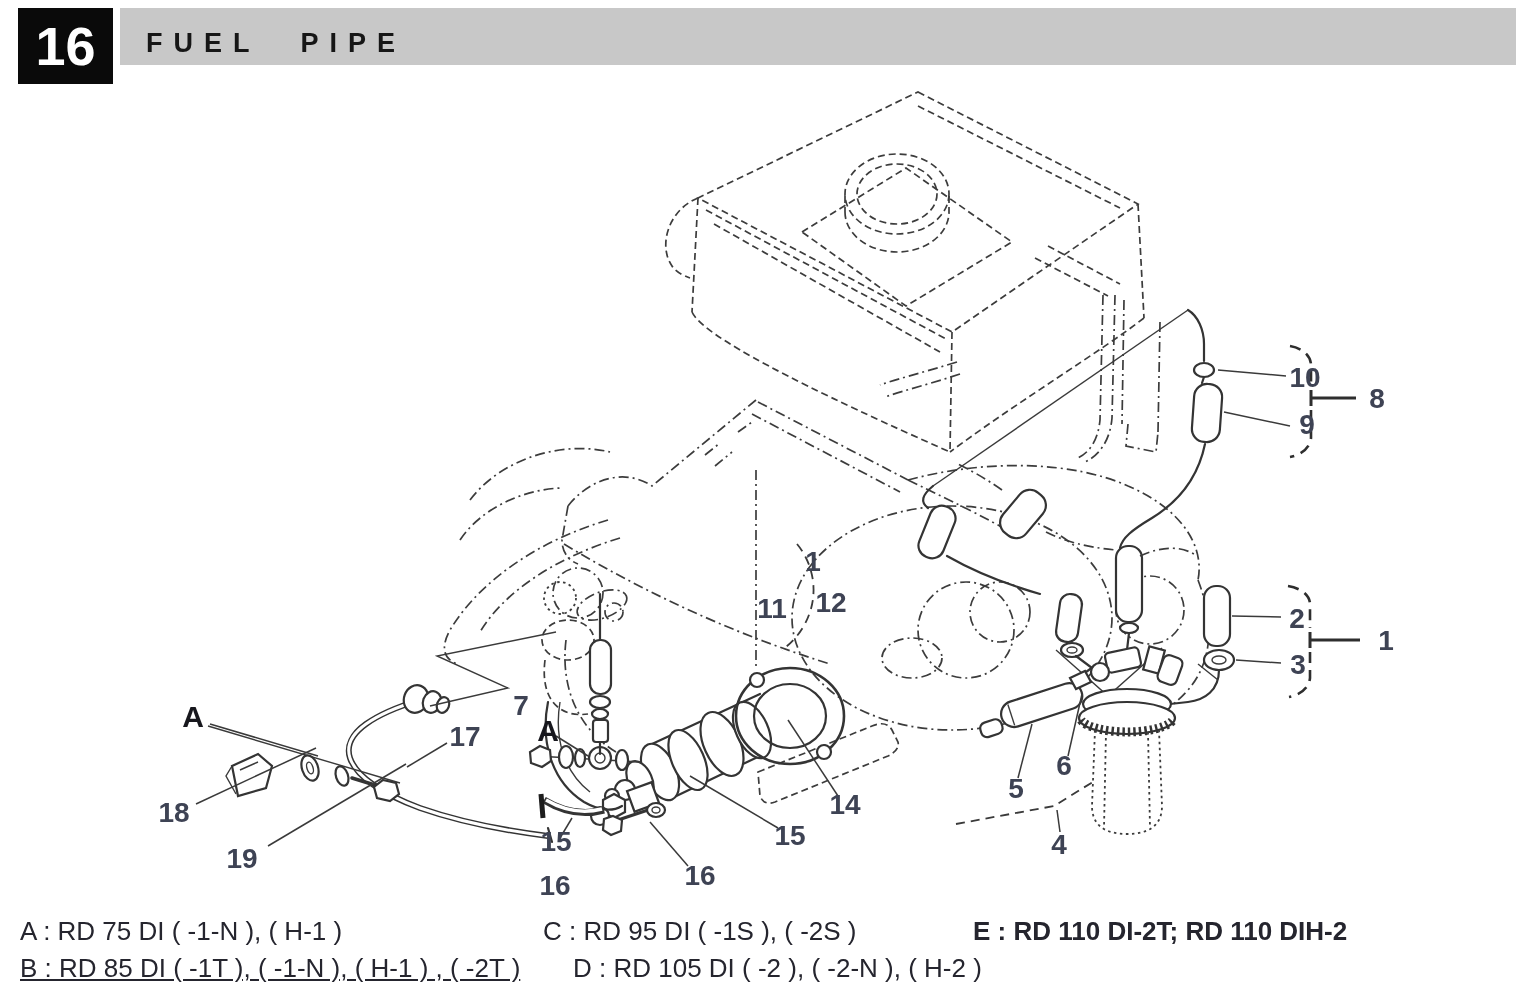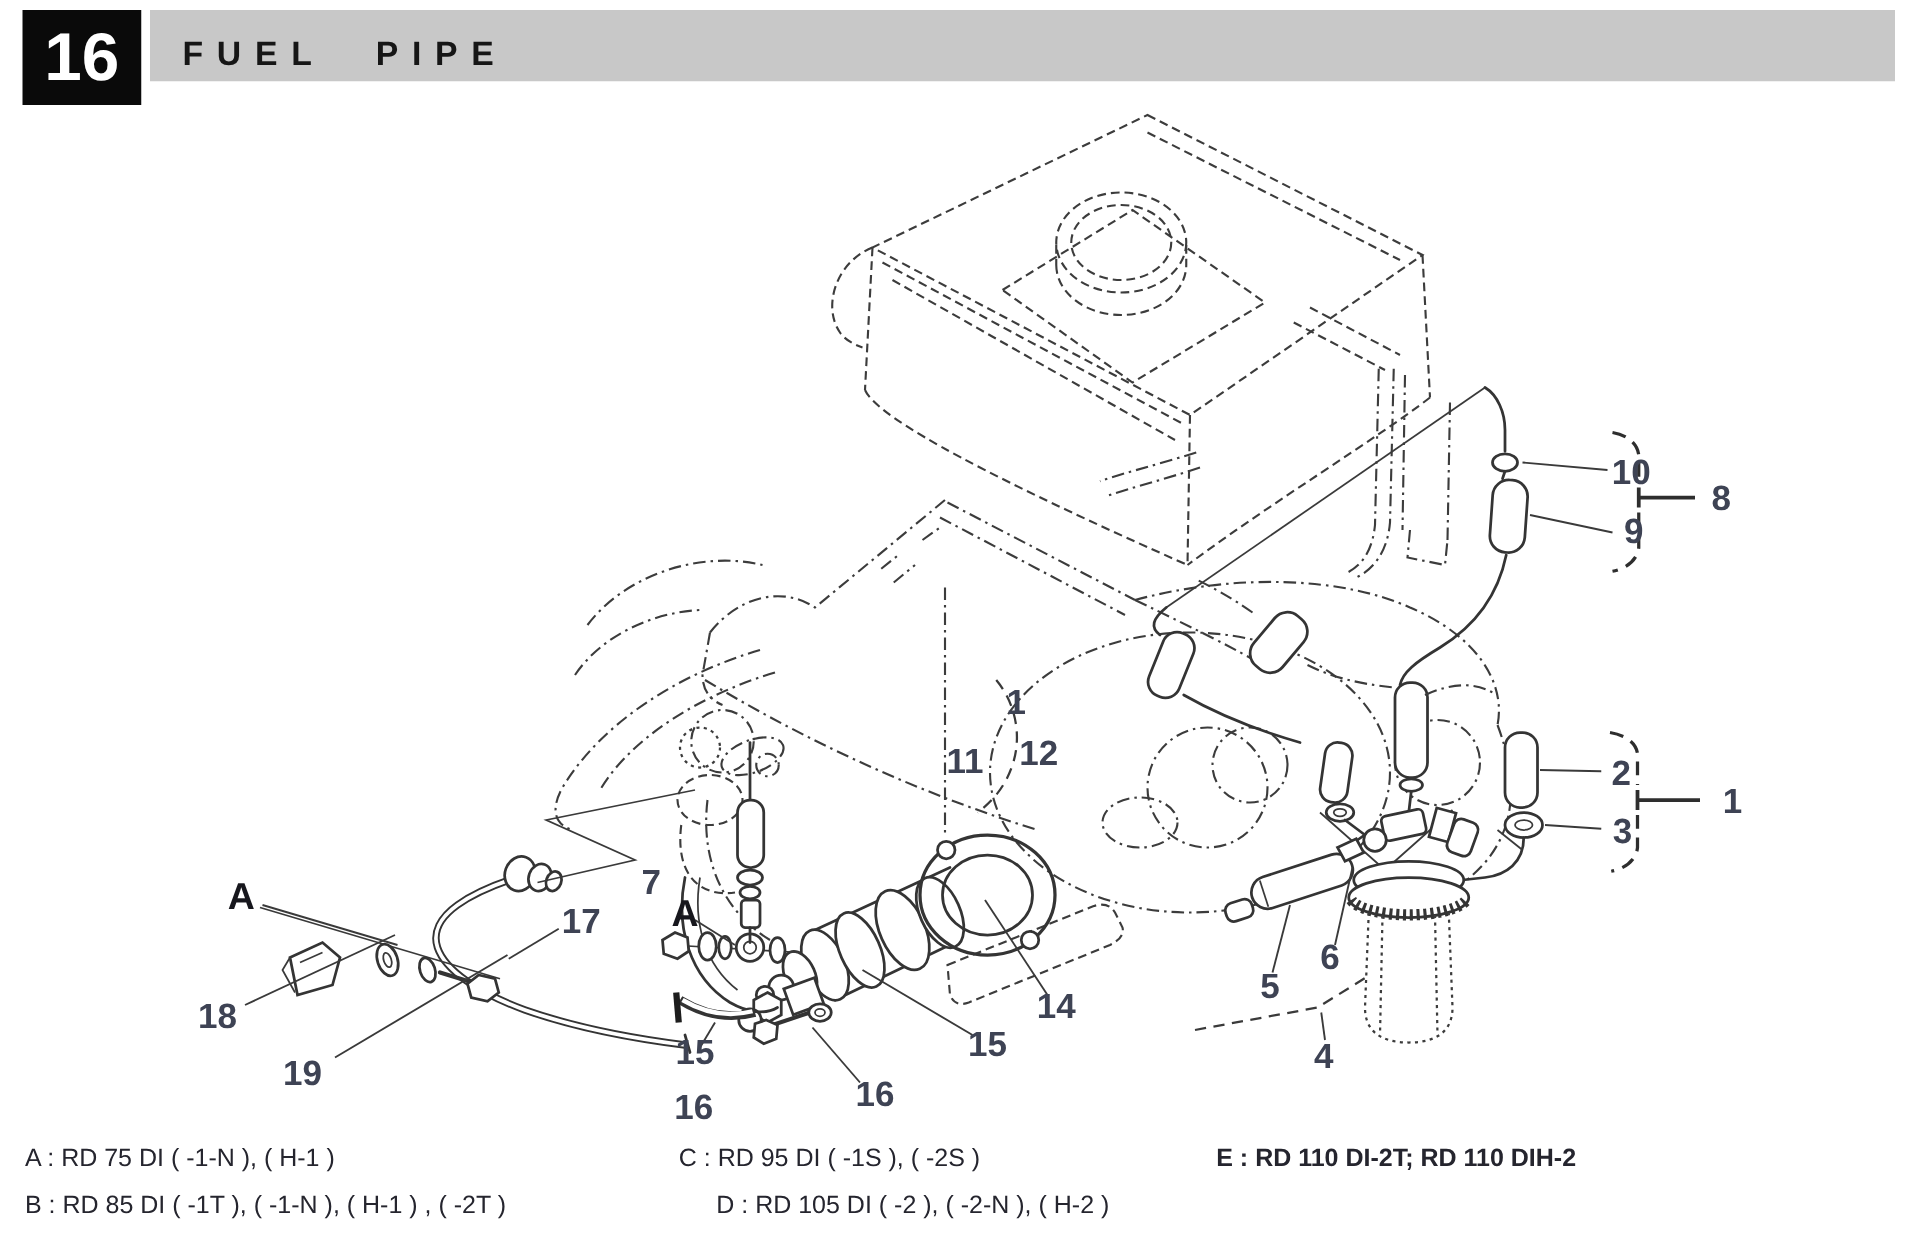--- a/index.html
+++ b/index.html
@@ -27,23 +27,23 @@
   .sldw {fill:#ffffff;stroke:#343434;stroke-width:2.2;}
   .thin {fill:none;stroke:#3a3a3a;stroke-width:1.4;}
   .dotl {fill:none;stroke:#3c3c3c;stroke-width:1.8;stroke-dasharray:2.5 3.5;}
   .brace{fill:none;stroke:#2e2e2e;stroke-width:2.6;stroke-dasharray:11 7;}
   .bsolid{fill:none;stroke:#2e2e2e;stroke-width:3;}
   .ldr  {fill:none;stroke:#3a3a3a;stroke-width:1.5;}
   .dashl{fill:none;stroke:#3a3a3a;stroke-width:1.8;stroke-dasharray:9 6;}
   .callout{font-family:"Liberation Sans",sans-serif;font-size:28px;font-weight:bold;
     fill:#3e4354;text-anchor:middle;}
   .callout.bold{fill:#17171d;font-size:30px;}
-  .fn{position:absolute;font-size:20px;color:#25252e;white-space:nowrap;}
+  .fn{position:absolute;font-size:26px;color:#25252e;white-space:nowrap;}
   .fn-a{left:20px;top:916px;}
-  .fn-b{left:20px;top:953px;}
+  .fn-b{left:20px;top:953px;text-decoration:underline;}
   .fn-c{left:543px;top:916px;}
   .fn-d{left:573px;top:953px;}
   .fn-e{left:973px;top:916px;font-weight:bold;}
 </style>
 </head>
 <body>
 
 <div class="header-box">
   <span>16</span>
 </div>

